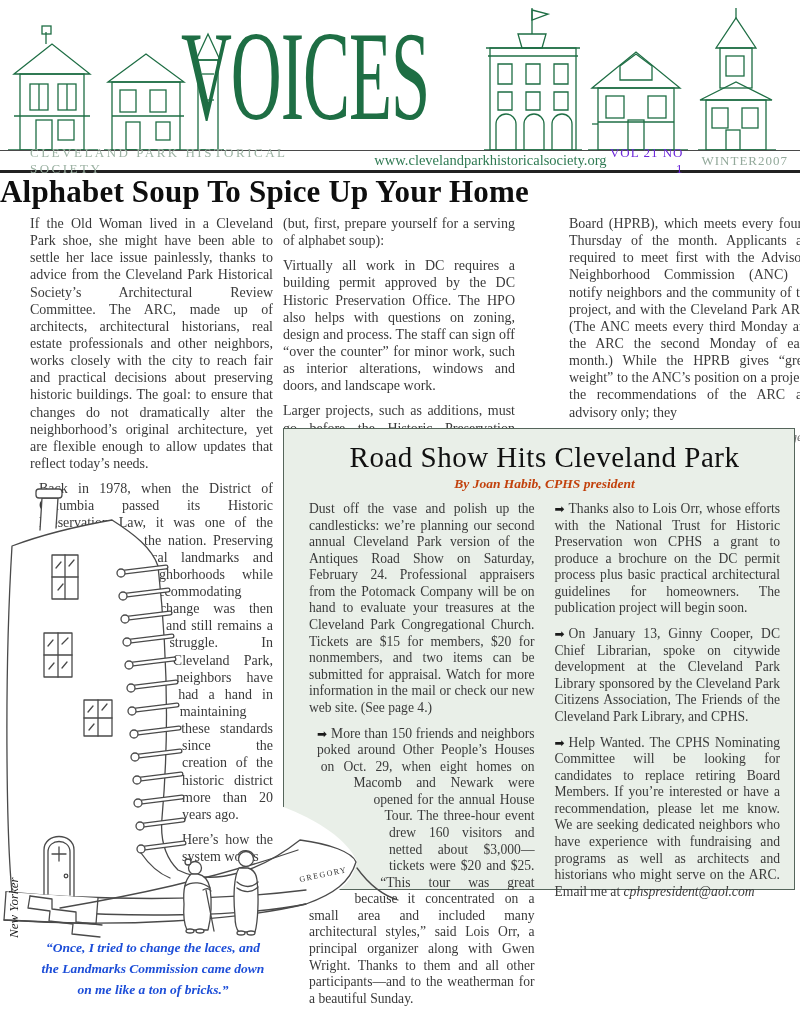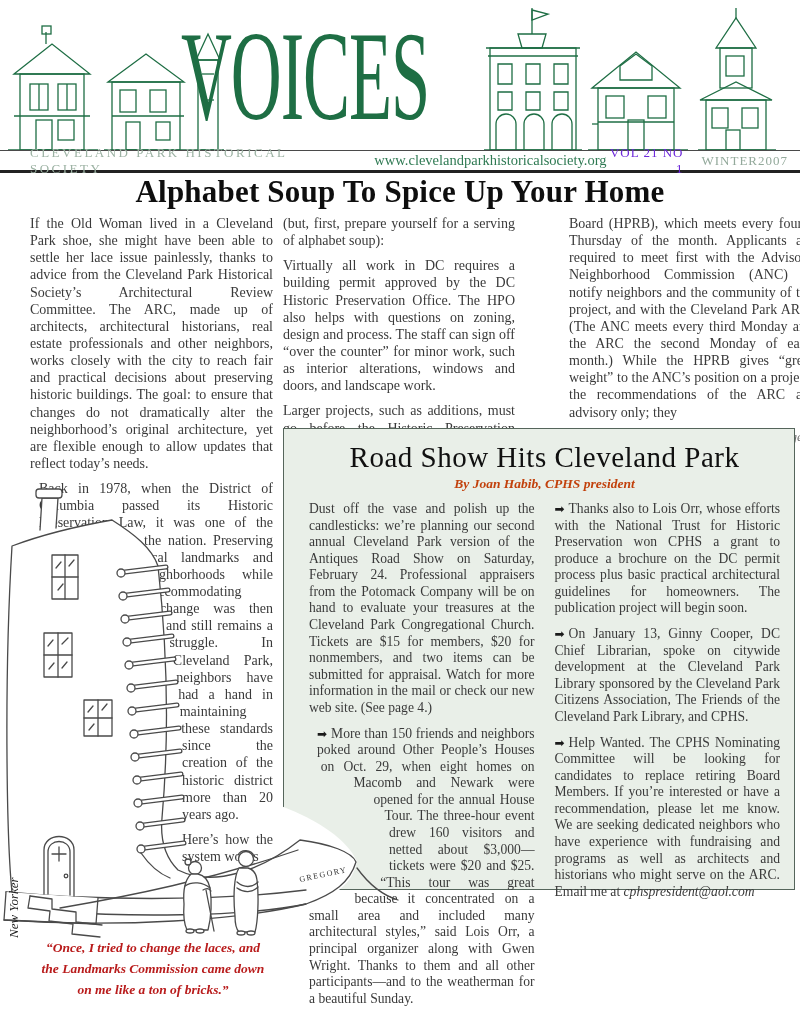--- a/index.html
+++ b/index.html
@@ -11,21 +11,21 @@
         color:#1e6e44;transform:scaleX(.56);transform-origin:left top;letter-spacing:-2px;
         font-family:"Liberation Serif",serif;}
   .info-bar{position:absolute;left:0;top:150px;width:800px;height:23px;
         border-top:1px solid #4a4a4a;border-bottom:3px solid #222;
         display:flex;align-items:center;box-sizing:border-box;}
   .info-society{margin-left:30px;font-size:13px;letter-spacing:2.5px;color:#9cb2a3;}
   .info-site{margin-left:42px;font-size:14.5px;color:#2f7a53;text-align:right;}
   .info-vol{margin-left:auto;font-size:13px;letter-spacing:1px;color:#6d28d9;text-align:right;}
   .info-season{margin-left:18px;margin-right:12px;font-size:13px;letter-spacing:1px;color:#93a99b;}
   
-  .headline{position:absolute;left:0;top:174px;width:800px;text-align:center;
+  .headline{position:absolute;left:0;top:174px;width:800px;
         font-size:31px;font-weight:bold;color:#0e0e0e;letter-spacing:.2px;}
   
   .col{position:absolute;top:215px;font-size:14px;line-height:1.225;text-align:justify;}
   .col p{margin:0 0 8px 0;}
   .col1{left:30px;width:243px;}
   .col2{left:283px;width:232px;}
   .col3{left:525px;width:244px;margin-left:44px;}
   .continued{display:block;text-align:right;font-style:italic;color:#6f6f6f;font-size:13.5px;}
   .boot-spacer{float:left;width:152px;height:560px;
         shape-outside:polygon(0px 0px,2px 0px,2px 64px,70px 84px,110px 110px,128px 150px,140px 210px,148px 300px,152px 560px,0px 560px);
@@ -41,21 +41,21 @@
   .toe-spacer{float:left;width:80px;height:176px;
         shape-outside:polygon(0px 0px,2px 0px,2px 52px,34px 66px,58px 84px,74px 108px,76px 132px,62px 152px,30px 166px,0px 172px);
         shape-margin:6px;}
   .arrow{font-family:"DejaVu Sans",sans-serif;font-size:12px;margin-right:4px;color:#1a1a1a;}
   .em{font-style:italic;}
   
   .cartoon{position:absolute;left:0;top:478px;width:400px;height:462px;z-index:5;}
   .cartoon-credit{position:absolute;left:6px;top:938px;z-index:6;font-style:italic;font-size:13px;
         color:#222;transform:rotate(-90deg);transform-origin:left top;white-space:nowrap;}
   .caption{position:absolute;left:36px;top:938px;width:234px;z-index:6;text-align:center;
-        font-style:italic;font-weight:bold;font-size:13.5px;line-height:1.55;color:#b91c1c;}
+        font-style:italic;font-weight:bold;font-size:13.5px;line-height:1.55;color:#1d4ed8;}
 </style>
 </head>
 <body>
 
 <div class="page">
 
   <svg class="masthead-art" viewBox="0 0 800 148" fill="none" stroke="#1e6e44" stroke-width="1.3">
 
     <g>
       <polygon points="14,70 52,40 90,70"></polygon>

